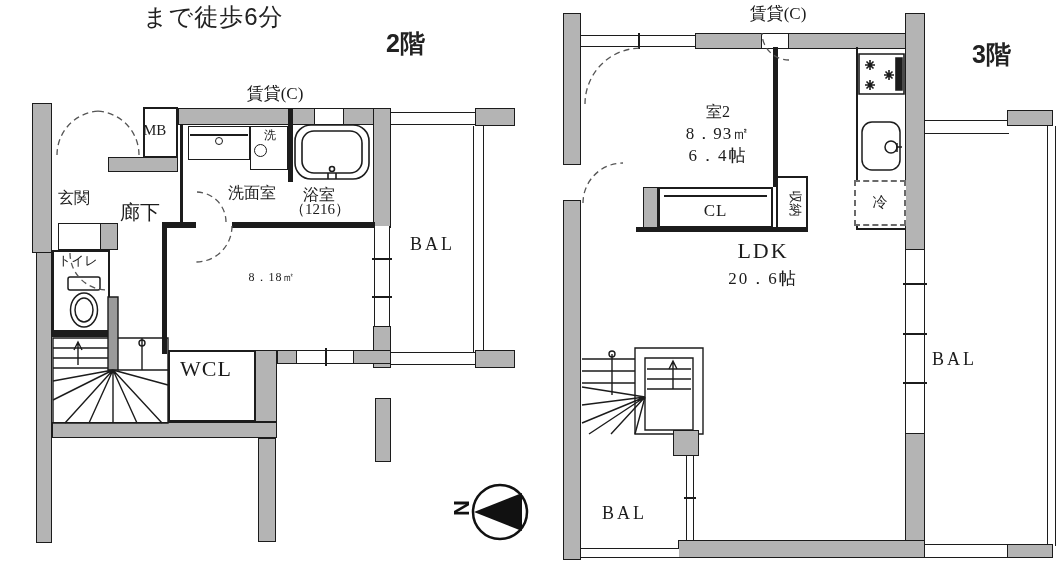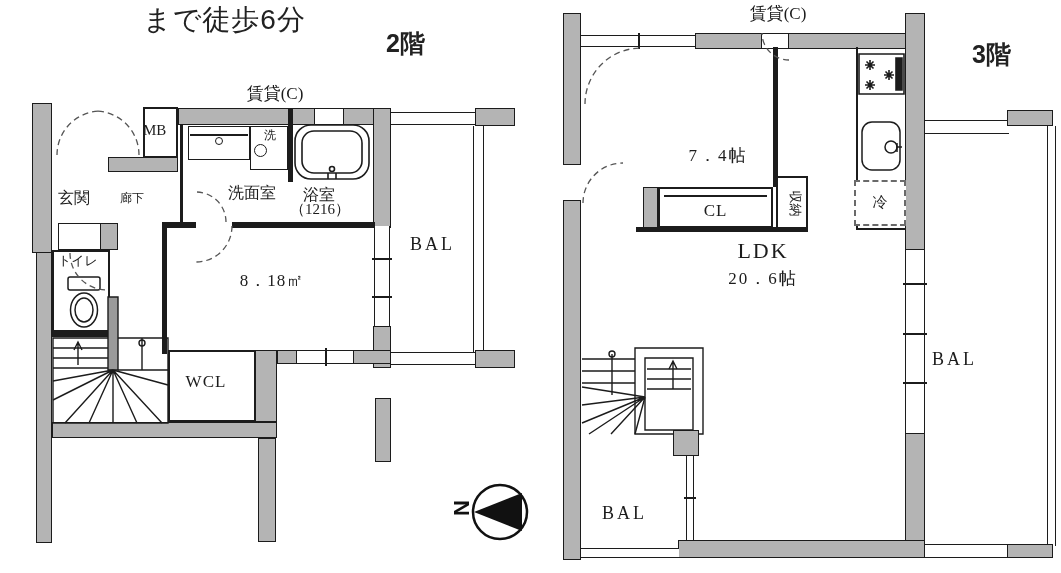--- a/index.html
+++ b/index.html
@@ -29,21 +29,21 @@
   .c{text-align:center}
   .hdr{position:absolute;color:#222;font-family:"Liberation Sans",sans-serif;white-space:nowrap}
   svg{position:absolute;overflow:visible}
   svg *{vector-effect:non-scaling-stroke}
 </style>
 </head>
 <body>
 
 <div id="canvas">
 
-  <div class="hdr" style="left:143px;top:1px;font-size:28px;letter-spacing:1px">まで徒歩6分</div>
+  <div class="hdr" style="left:143px;top:1px;font-size:24px;letter-spacing:1px">まで徒歩6分</div>
   <div class="hdr" style="left:386px;top:27px;font-size:25px;font-weight:bold">2階</div>
   <div class="hdr" style="left:972px;top:38px;font-size:25px;font-weight:bold">3階</div>
 
   <div class="lbl c" style="left:205px;top:84px;width:140px;font-size:17px">賃貸(C)</div>
 
   <div class="w" style="left:32px;top:103px;width:20px;height:150px"></div>
   <div class="w" style="left:36px;top:252px;width:16px;height:291px"></div>
   <div class="w" style="left:178px;top:108px;width:137px;height:17px"></div>
   <div class="bandh" style="left:315px;top:108px;width:28px;height:17px"></div>
   <div class="w" style="left:343px;top:108px;width:33px;height:17px"></div>
@@ -64,21 +64,21 @@
   <div class="bw" style="left:162px;top:222px;width:213px;height:6px"></div>
   <div class="gap" style="left:196px;top:221px;width:36px;height:8px"></div>
   <div class="bw" style="left:162px;top:222px;width:5px;height:132px"></div>
 
   <div class="w" style="left:277px;top:350px;width:20px;height:14px"></div>
   <div class="bandh" style="left:297px;top:350px;width:56px;height:14px"></div>
   <div class="tickv" style="left:325px;top:348px;height:18px"></div>
   <div class="w" style="left:353px;top:350px;width:38px;height:14px"></div>
 
   <div class="box" style="left:168px;top:350px;width:88px;height:72px"></div>
-  <div class="lbl c" style="left:168px;top:372px;width:76px;font-size:17px;letter-spacing:1px">WCL</div>
+  <div class="lbl c" style="left:168px;top:356px;width:76px;font-size:22px;letter-spacing:1px">WCL</div>
   <div class="w" style="left:255px;top:350px;width:22px;height:72px"></div>
 
   <div class="w" style="left:52px;top:422px;width:225px;height:16px"></div>
   <div class="w" style="left:258px;top:438px;width:18px;height:104px"></div>
 
   <div class="box" style="left:52px;top:250px;width:58px;height:82px"></div>
   <div class="lbl" style="left:58px;top:254px;font-size:13px">トイレ</div>
   <div class="bw" style="left:52px;top:330px;width:58px;height:7px"></div>
   <svg style="left:62px;top:276px" width="44" height="54" viewBox="0 0 44 54">
     <g fill="none" stroke="#1c1c1c" stroke-width="1.5">
@@ -113,25 +113,25 @@
       <rect x="56" y="2" width="10" height="73" fill="#9a9a9a"></rect>
       <path d="M1 53 H56 M1 63 H56 M1 73 H56"></path>
       <path d="M90 43 V75 M66 75 H116"></path>
       <circle cx="90" cy="48" r="3"></circle>
       <path d="M61 75 L1 86 M61 75 L1 105 M61 75 L13 128 M61 75 L37 128 M61 75 L61 128 M61 75 L85 128 M61 75 L110 128 M61 75 L116 90"></path>
       <path d="M26 70 V47 M22 55 L26 47 L30 55"></path>
     </g>
   </svg>
 
   <div class="lbl" style="left:58px;top:189px;font-size:16px">玄関</div>
-  <div class="lbl" style="left:120px;top:192px;font-size:12px">廊下</div>
+  <div class="lbl" style="left:120px;top:201px;font-size:20px">廊下</div>
   <div class="lbl" style="left:228px;top:184px;font-size:16px">洗面室</div>
   <div class="lbl" style="left:303px;top:186px;font-size:16px">浴室</div>
   <div class="lbl" style="left:290px;top:201px;font-size:15px">（1216）</div>
-  <div class="lbl c" style="left:192px;top:271px;width:160px;font-size:17px;letter-spacing:1px">8．18㎡</div>
+  <div class="lbl c" style="left:192px;top:271px;width:160px;font-size:12px;letter-spacing:1px">8．18㎡</div>
 
   <div class="bandh" style="left:391px;top:112px;width:84px;height:13px"></div>
   <div class="w" style="left:475px;top:108px;width:40px;height:18px"></div>
   <div class="bandv" style="left:473px;top:126px;width:11px;height:226px"></div>
   <div class="bandh" style="left:391px;top:352px;width:84px;height:13px"></div>
   <div class="w" style="left:475px;top:350px;width:40px;height:18px"></div>
   <div class="lbl" style="left:410px;top:234px;font-size:18px;letter-spacing:3px">BAL</div>
 
   <div class="lbl c" style="left:708px;top:4px;width:140px;font-size:17px">賃貸(C)</div>
 
@@ -174,21 +174,23 @@
   <svg style="left:860px;top:120px" width="46" height="54" viewBox="0 0 46 54">
     <g fill="none" stroke="#1c1c1c" stroke-width="1.5">
       <rect x="2" y="2" width="38" height="48" rx="10"></rect>
       <circle cx="31" cy="27" r="6"></circle>
       <path d="M37 23 V32 M37 27 H42"></path>
     </g>
   </svg>
   <div class="dashbox" style="left:854px;top:180px;width:52px;height:46px"></div>
   <div class="lbl c" style="left:854px;top:194px;width:52px;font-size:15px">冷</div>
 
-  <div class="lbl c" style="left:638px;top:146px;width:160px;font-size:17px;letter-spacing:2px">7．4帖</div>
+  <div class="lbl c" style="left:638px;top:103px;width:160px;font-size:16px">室2</div>
+  <div class="lbl c" style="left:638px;top:124px;width:160px;font-size:17px;letter-spacing:1px">8．93㎡</div>
+  <div class="lbl c" style="left:638px;top:146px;width:160px;font-size:17px;letter-spacing:2px">6．4帖</div>
   <div class="lbl c" style="left:608px;top:238px;width:310px;font-size:22px;letter-spacing:2px">LDK</div>
   <div class="lbl c" style="left:608px;top:269px;width:310px;font-size:17px;letter-spacing:2px">20．6帖</div>
 
   <svg style="left:581px;top:345px" width="124" height="96" viewBox="0 0 124 96">
     <g fill="none" stroke="#1c1c1c" stroke-width="1.4">
       <rect x="54" y="3" width="68" height="86"></rect>
       <rect x="64" y="13" width="48" height="72"></rect>
       <path d="M1 14 H54 M1 26 H54 M1 38 H54"></path>
       <path d="M31 9 V50"></path>
       <circle cx="31" cy="9" r="3"></circle>

